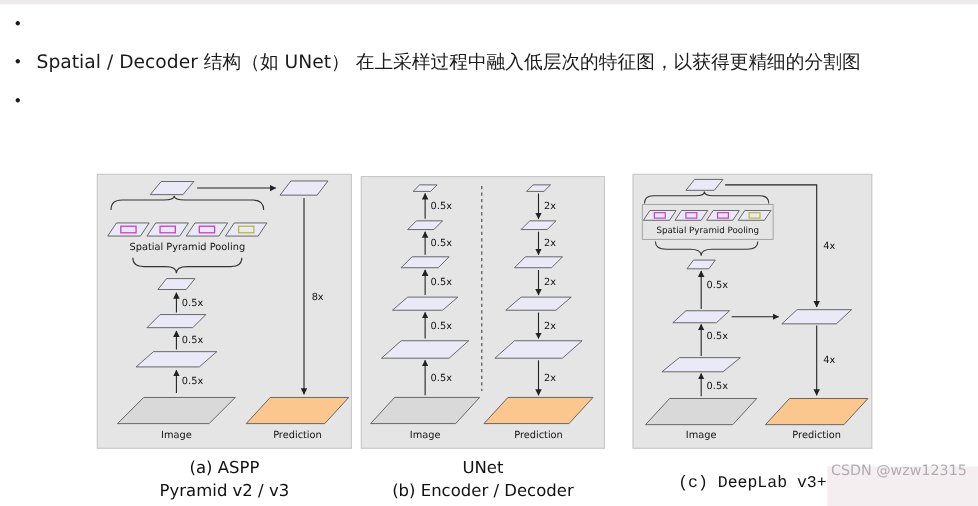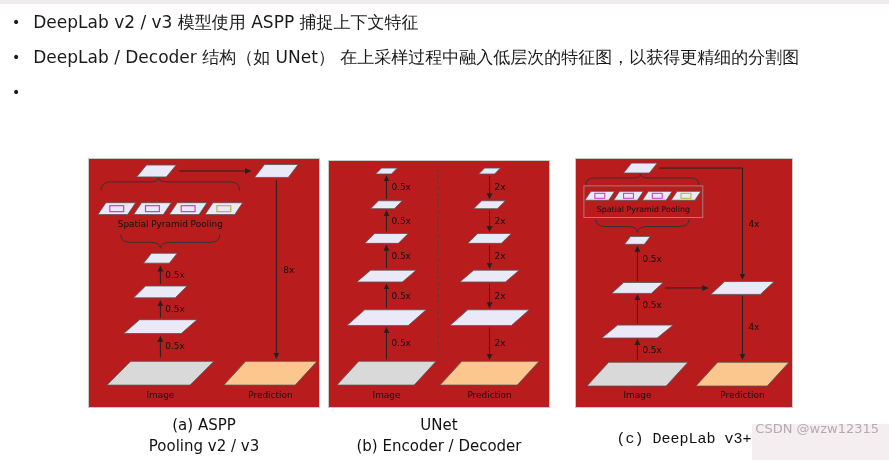--- a/index.html
+++ b/index.html
@@ -5,21 +5,21 @@
   * { margin:0; padding:0; box-sizing:border-box; }
   html,body { background:#ffffff; }
   .stage {
     position:relative; width:889px; height:460px; background:#ffffff;
     font-family:"DejaVu Sans","Liberation Sans",sans-serif; overflow:hidden;
   }
   .top-edge { position:absolute; top:0; left:0; right:0; height:4px; background:#edebeb; }
   .bullets { position:absolute; top:10px; left:12px; right:4px; }
   .bullet-row { display:flex; gap:13px; font-size:17px; color:#1a1a1a; line-height:25px; margin-bottom:10px; }
   .dot { font-size:14px; line-height:25px; color:#1a1a1a; }
-  .panel { position:absolute; border:1px solid #c9c9c9; background:#b91c1c; }
+  .panel { position:absolute; border:1px solid #c9c9c9; background:#e5e5e5; }
   .panel-a { left:88px;  top:158px; width:232px; height:250px; }
   .panel-b { left:328px; top:160px; width:222px; height:248px; }
   .panel-c { left:575px; top:158px; width:218px; height:250px; }
   .panel svg { display:block; width:100%; height:100%; }
   .feat { fill:#e9e9f8; stroke:#555; stroke-width:0.8; }
   .img  { fill:#d9d9d9; stroke:#555; stroke-width:0.8; }
   .pred { fill:#fbc78e; stroke:#555; stroke-width:0.8; }
   .arrow { stroke:#222; stroke-width:1; fill:none; }
   .brace { stroke:#333; stroke-width:1; fill:none; }
   .dashline { stroke:#444; stroke-width:1; stroke-dasharray:3 3; }
@@ -36,25 +36,24 @@
 </style>
 </head>
 <body>
 
 <div class="stage">
   <div class="top-edge"></div>
 
   <div class="bullets">
     <div class="bullet-row">
       <span class="dot">•</span>
-      <span>DeepLab v2 / v3 模型使用 ASPP 捕捉上下文特征</span>
     </div>
     <div class="bullet-row">
       <span class="dot">•</span>
-      <span>DeepLab / Decoder 结构（如 UNet） 在上采样过程中融入低层次的特征图，以获得更精细的分割图</span>
+      <span>Spatial / Decoder 结构（如 UNet） 在上采样过程中融入低层次的特征图，以获得更精细的分割图</span>
     </div>
     <div class="bullet-row">
       <span class="dot">•</span>
     </div>
   </div>
 
   <div class="panel panel-a">
     <svg viewBox="0 0 232 250">
       <defs>
         <marker id="ahA" markerWidth="8" markerHeight="8" refX="5.5" refY="3" orient="auto" markerUnits="userSpaceOnUse">
@@ -193,21 +192,21 @@
         <line class="arrow" x1="168" y1="138" x2="168" y2="202" marker-end="url(#ahC)"></line>
         <text class="lab" x="174" y="172">4x</text>
         <polygon class="pred" points="143,205 215,205 193,229 121,229"></polygon>
         <text class="lab" x="168" y="241" text-anchor="middle">Prediction</text>
       </g>
     </svg>
   </div>
 
   <div class="caption cap-a">
     <div>(a) ASPP</div>
-    <div>Pooling v2 / v3</div>
+    <div>Pyramid v2 / v3</div>
   </div>
   <div class="caption cap-b">
     <div>UNet</div>
     <div>(b) Encoder / Decoder</div>
   </div>
   <div class="caption cap-c">
     <div>(c) DeepLab v3+</div>
   </div>
 
   <div class="wm-bg"></div>

